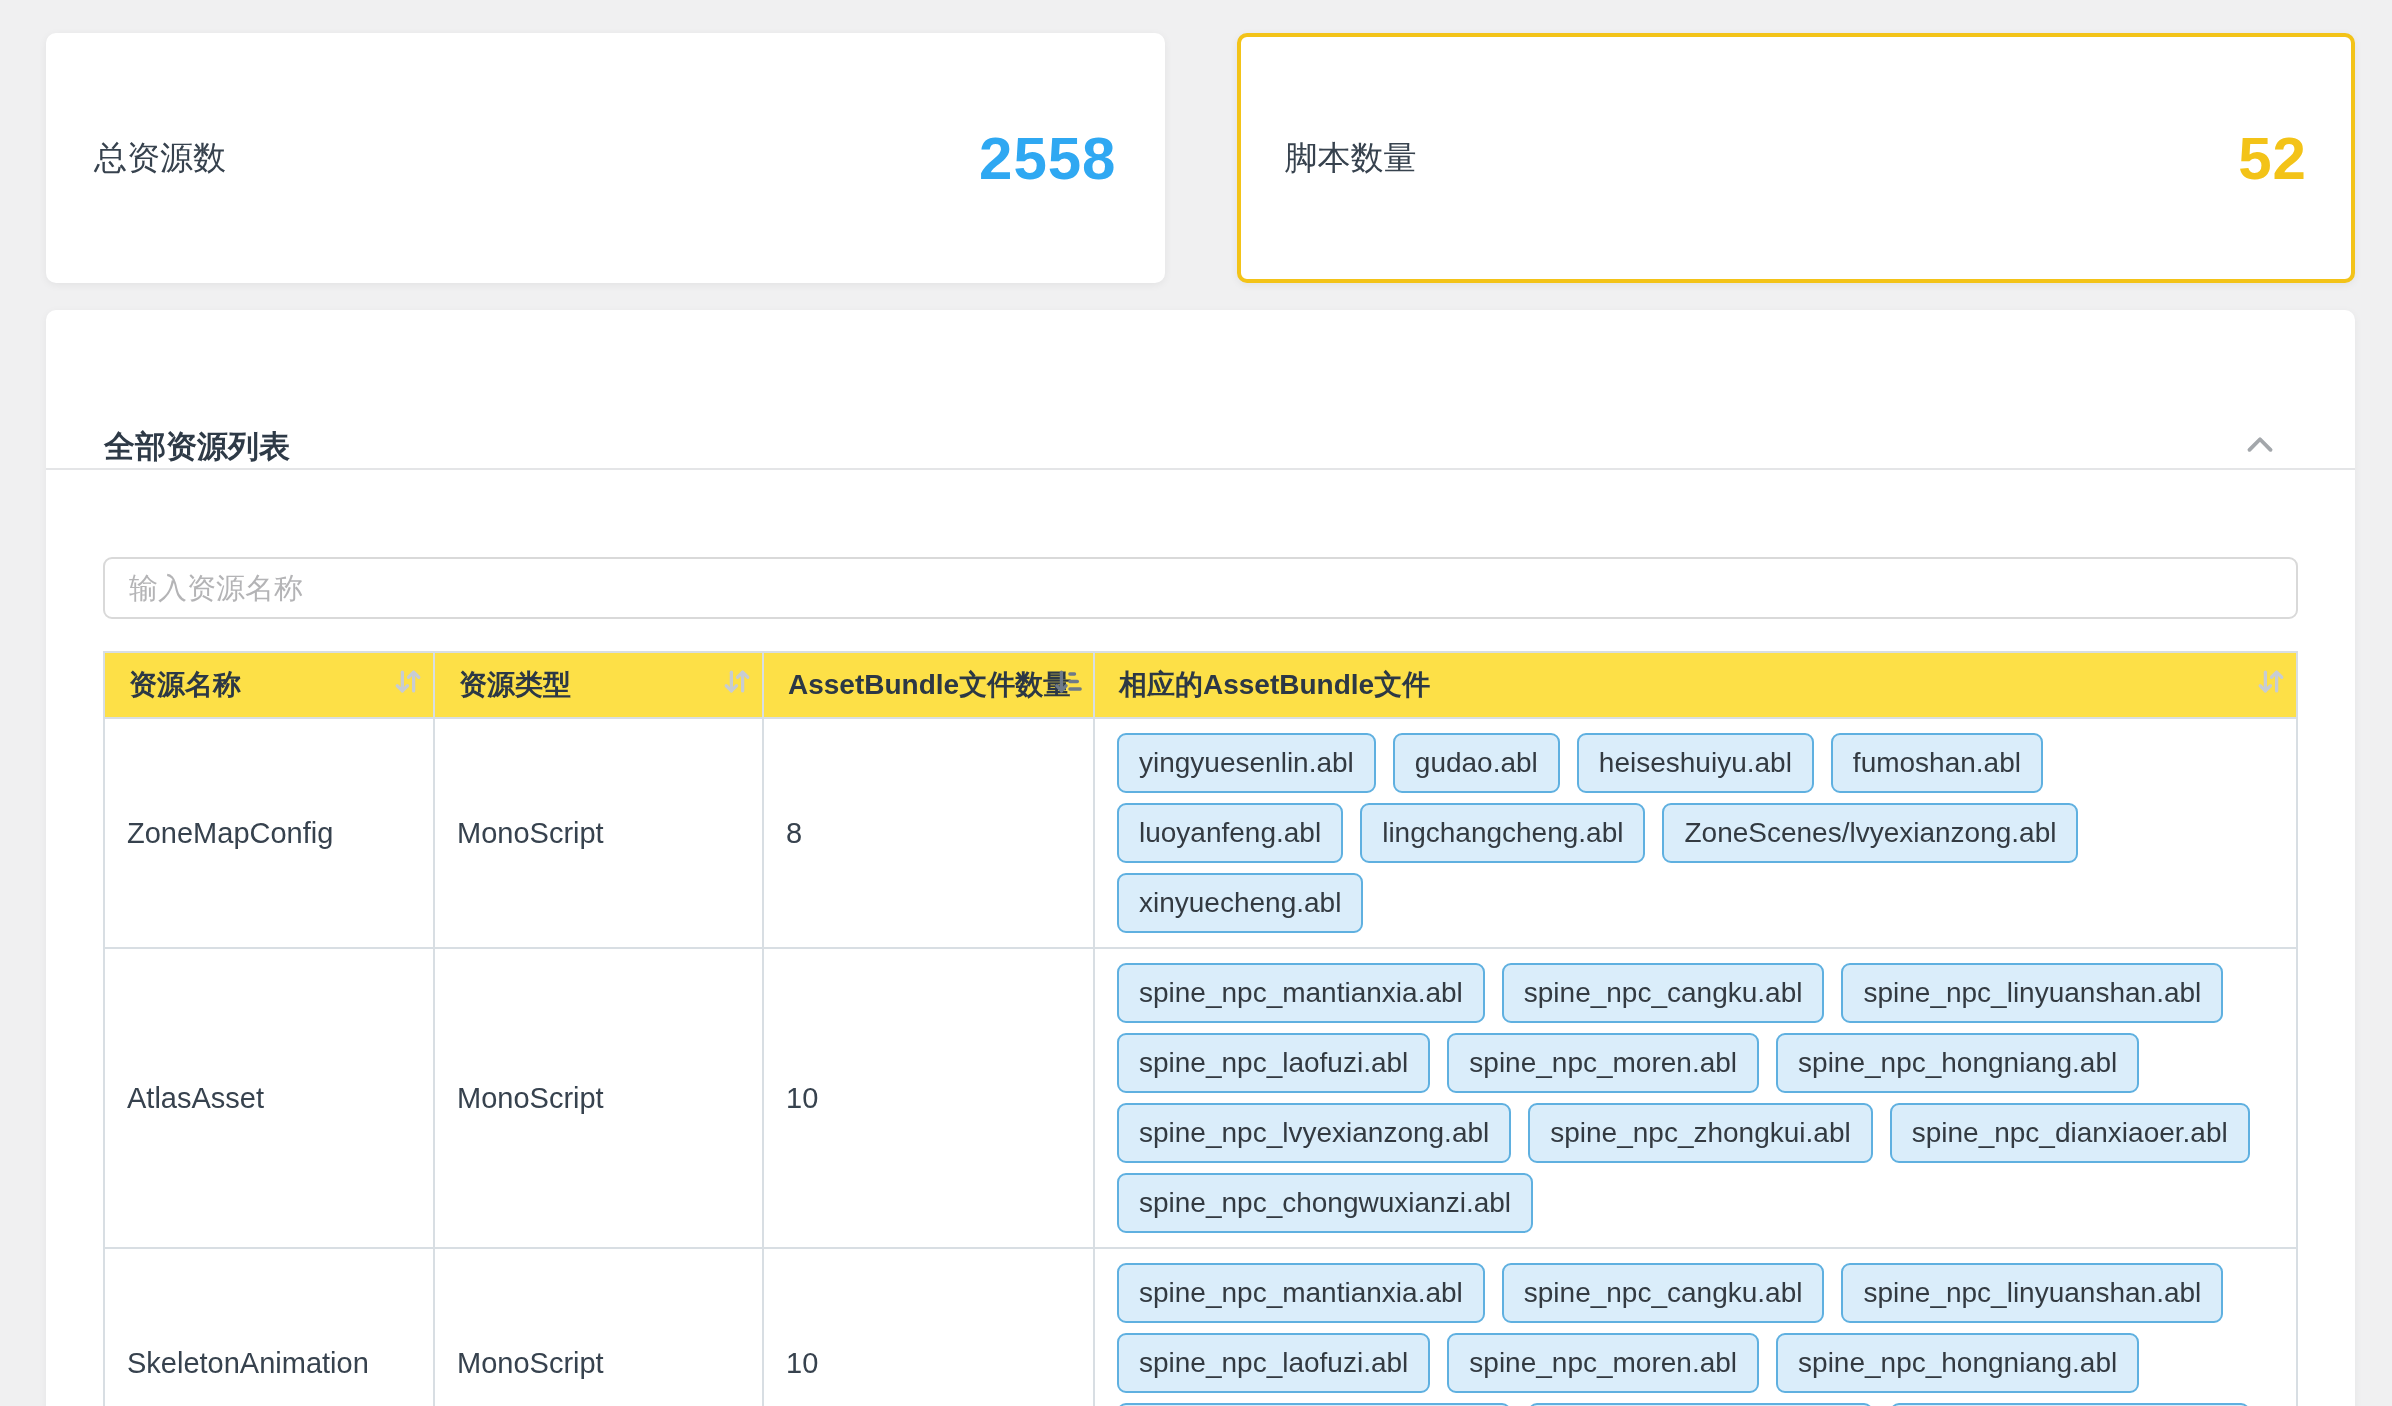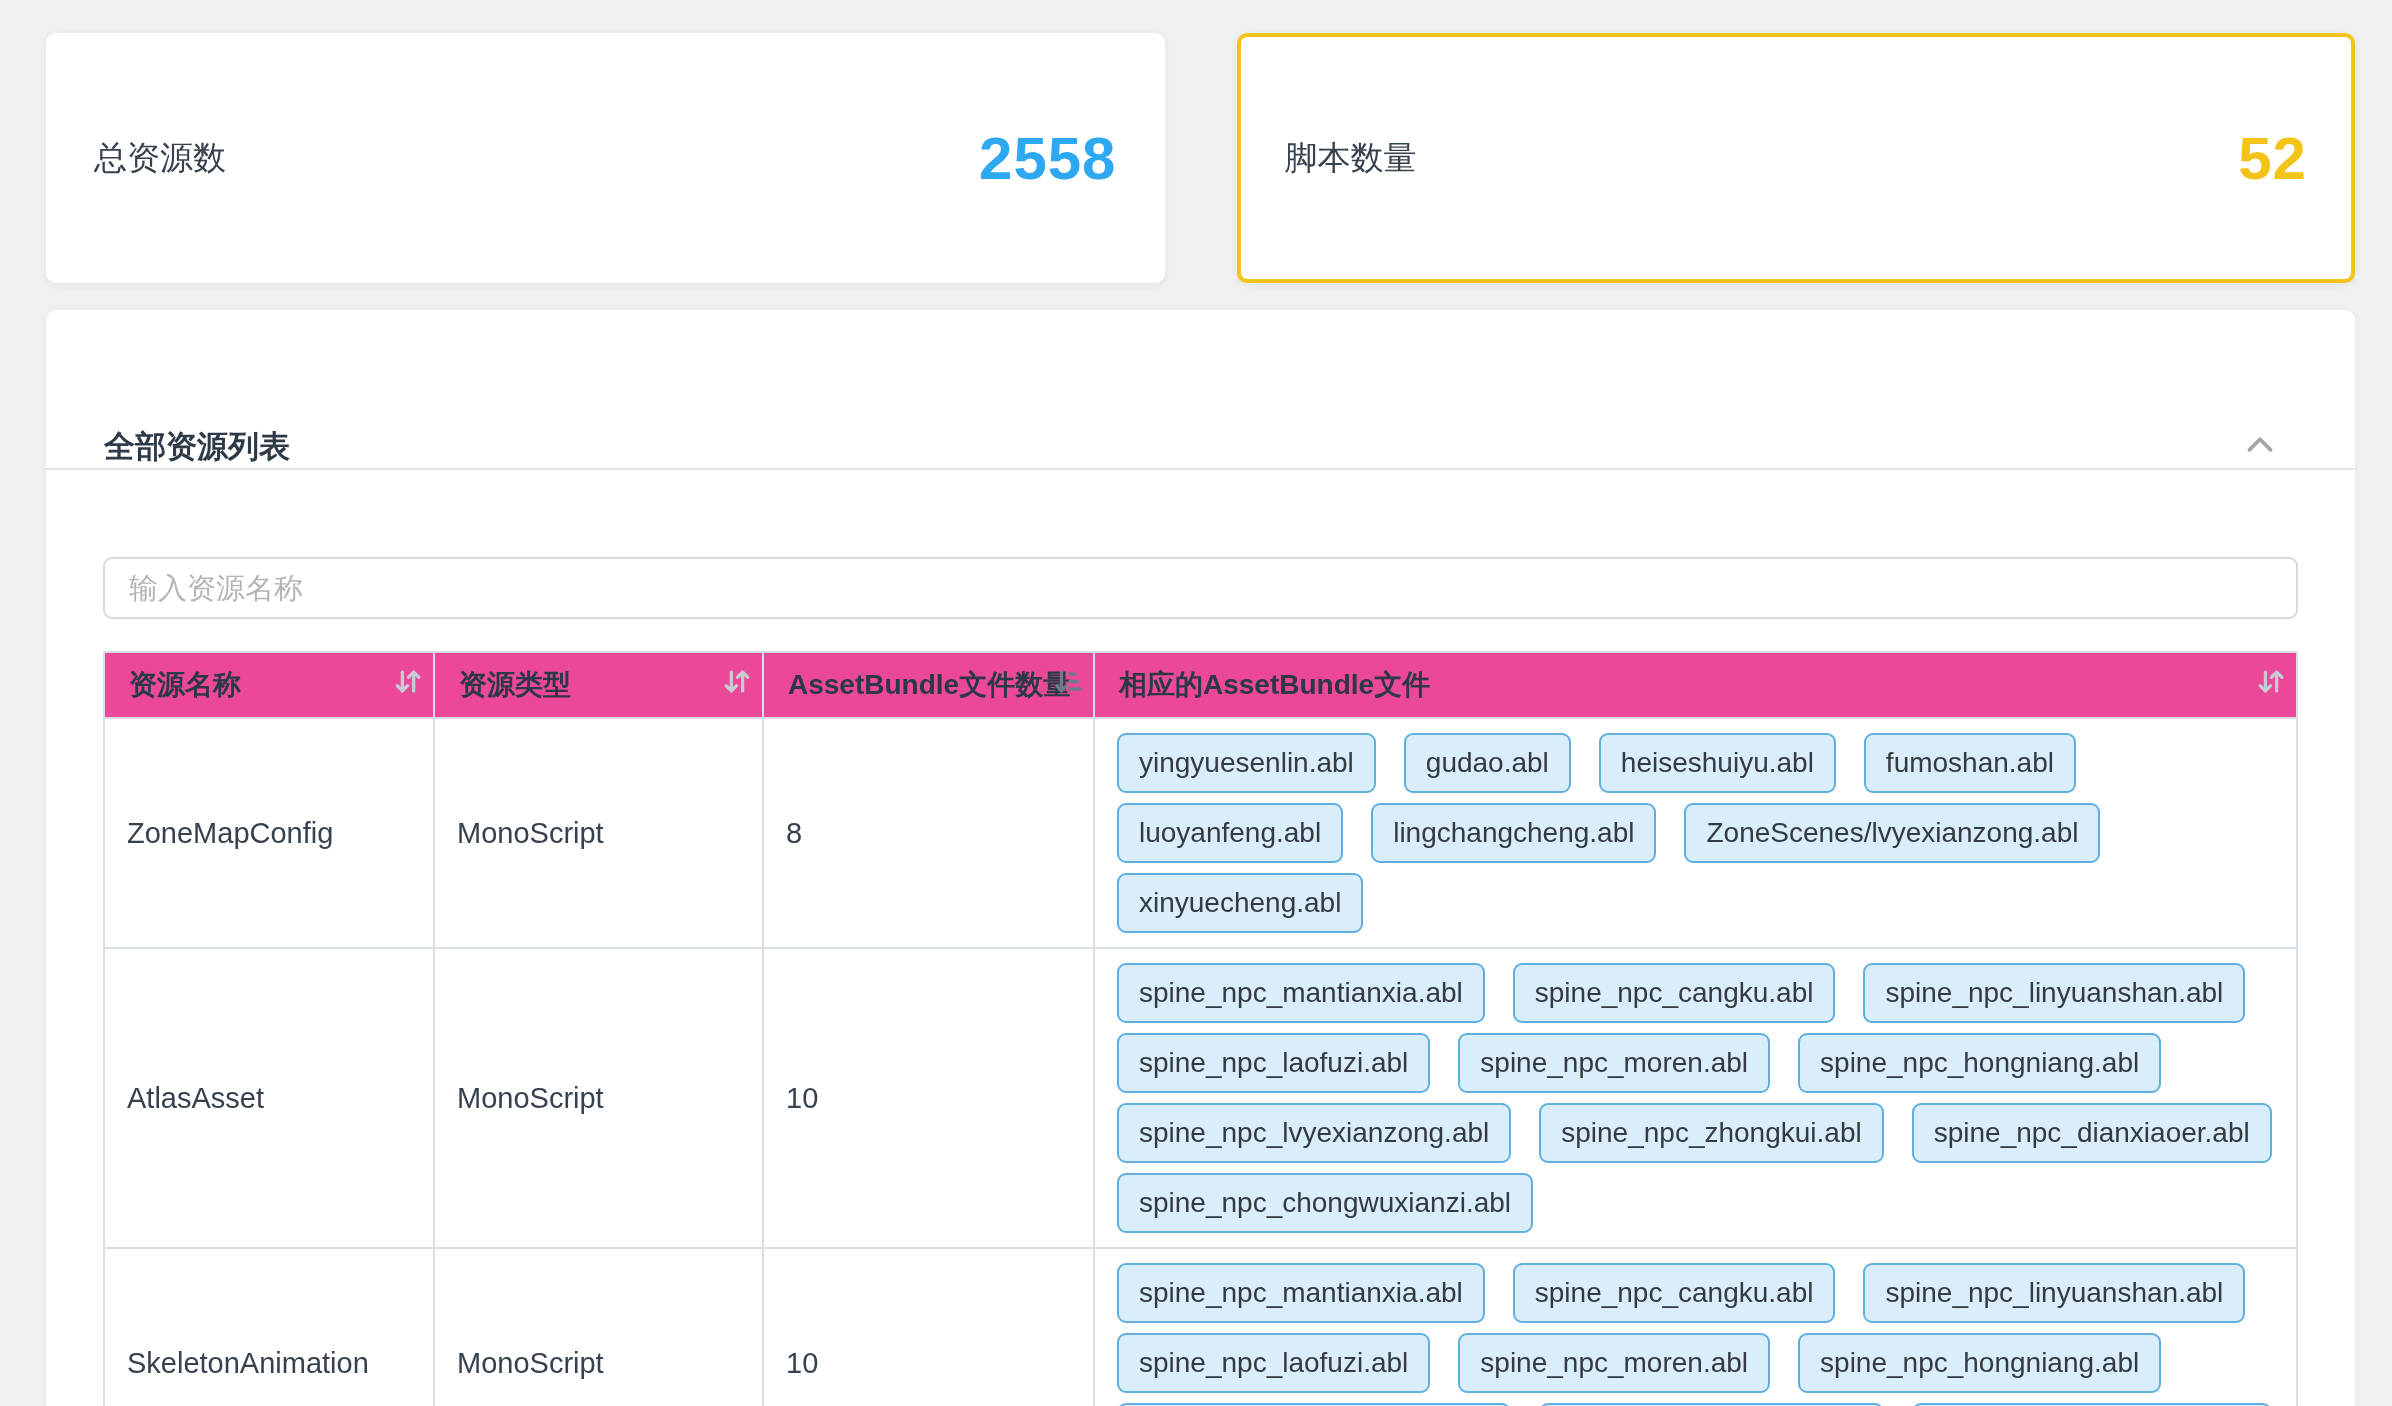--- a/index.html
+++ b/index.html
@@ -106,21 +106,21 @@
     width: 100%;
     border-collapse: collapse;
     table-layout: fixed;
   }
   table.assets th, table.assets td {
     border: 2px solid #d8dee3;
     vertical-align: middle;
     text-align: left;
   }
   table.assets th {
-    background: #ec4899;
+    background: #fde047;
     height: 64px;
     font-size: 28px;
     font-weight: bold;
     color: #2c3845;
     padding: 0 44px 0 24px;
     position: relative;
     cursor: pointer;
     white-space: nowrap;
   }
   table.assets td {
@@ -133,21 +133,21 @@
     right: 10px;
     top: 50%;
     transform: translateY(-50%);
     color: #c7ccd3;
   }
   .sort-icon.active { color: #6e7a88; }
 
   .tags {
     display: flex;
     flex-wrap: wrap;
-    gap: 10px 28px;
+    gap: 10px 17px;
   }
   .tag {
     display: inline-block;
     background: #daedfa;
     border: 2px solid #5fb0e0;
     border-radius: 9px;
     padding: 12px 20px;
     font-size: 28px;
     color: #333a41;
     white-space: nowrap;

